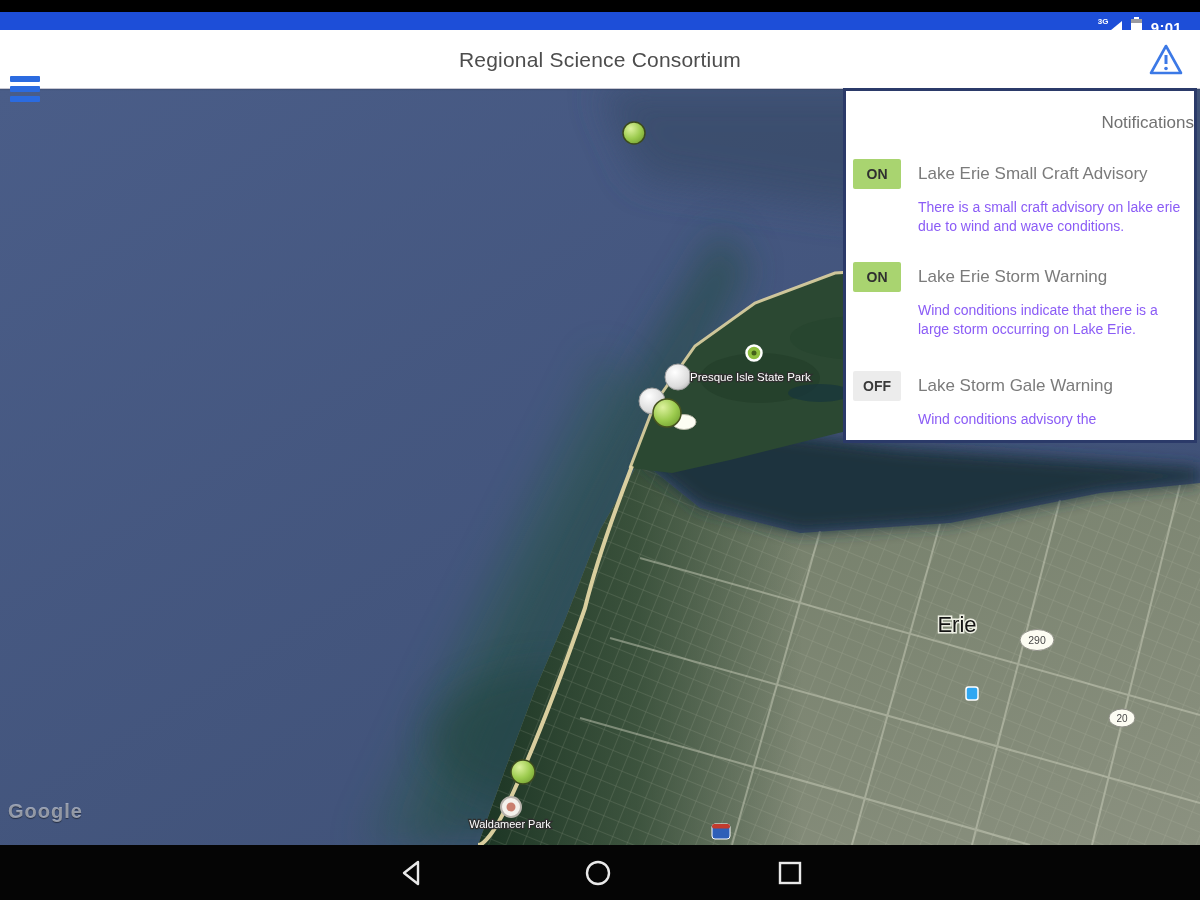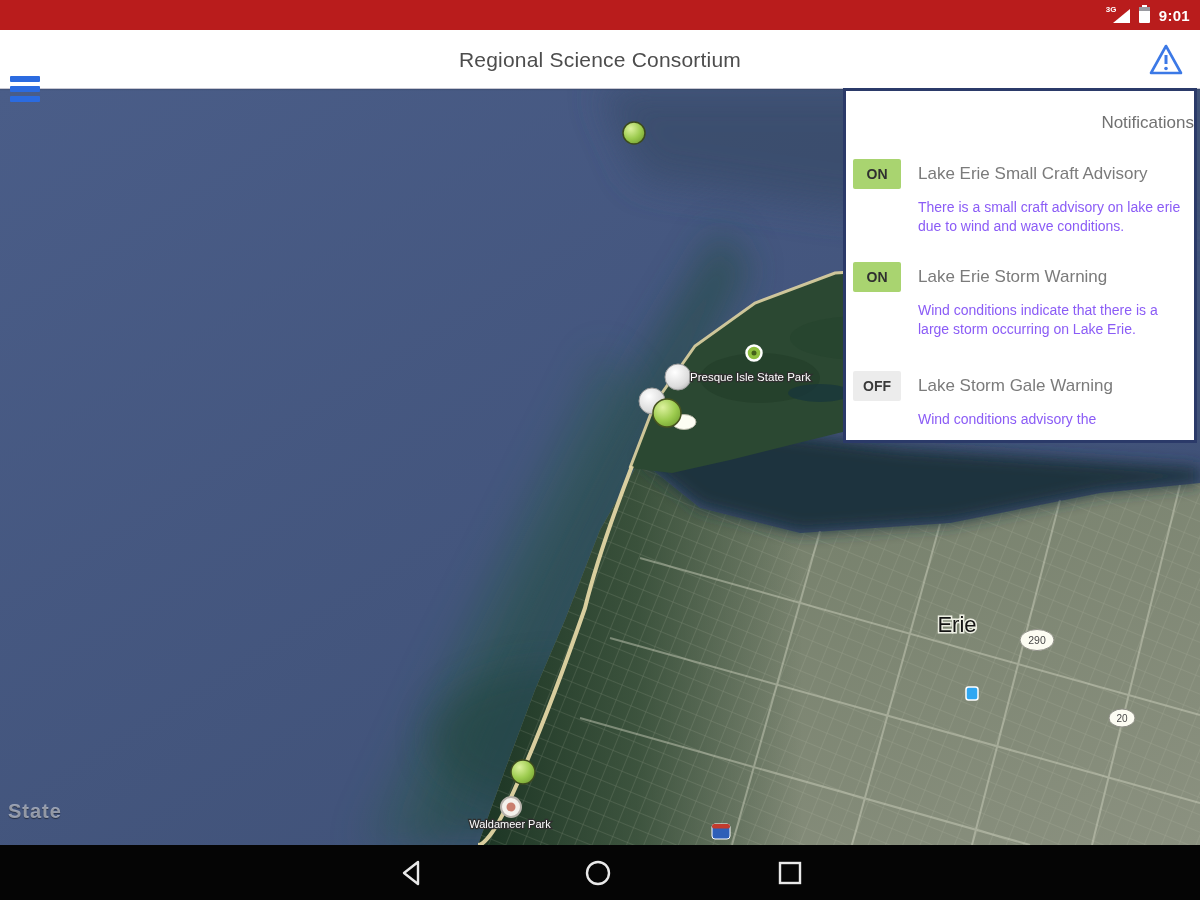--- a/index.html
+++ b/index.html
@@ -3,23 +3,23 @@
 <meta charset="utf-8">
 <style>
   html,body{margin:0;padding:0;}
   body{
     width:1200px;height:900px;position:relative;overflow:hidden;
     background:#000;font-family:"Liberation Sans",sans-serif;
     -webkit-font-smoothing:antialiased;
   }
   
   .status-bar{
-    position:absolute;left:0;top:0;width:1200px;height:30px;
-    background:#b91c1c;display:flex;align-items:center;justify-content:flex-end;
-    gap:9px;padding-right:10px;box-sizing:border-box;color:#fff;
+    position:absolute;left:0;top:12px;width:1200px;height:30px;
+    background:#1d4ed8;display:flex;align-items:center;justify-content:flex-end;
+    gap:9px;padding-right:18px;box-sizing:border-box;color:#fff;
   }
   .signal{position:relative;width:22px;height:16px;}
   .signal .net{position:absolute;left:-2px;top:-2px;font-size:8px;font-weight:bold;color:#fff;}
   .signal .tri{position:absolute;right:0;bottom:0;width:0;height:0;
     border-left:17px solid transparent;border-bottom:14px solid #fff;}
   .battery{position:relative;width:11px;height:16px;background:#fff;border-radius:1px;}
   .battery:before{content:"";position:absolute;top:-2px;left:3px;width:5px;height:2px;background:#fff;}
   .battery .lvl{position:absolute;top:0;left:0;right:0;height:4px;background:#9a9aa0;}
   .clock{font-size:15px;font-weight:bold;letter-spacing:.3px;}
   
@@ -198,21 +198,21 @@
     <circle cx="523" cy="684" r="12" fill="url(#gm)" stroke="#3c4a1e" stroke-width="1.5"></circle>
     <g>
       <circle cx="511" cy="719" r="10" fill="#f4f1ec" stroke="#b7b2ab" stroke-width="2"></circle>
       <circle cx="511" cy="719" r="4.5" fill="#c97f6f"></circle>
     </g>
 
     <text x="690" y="293" font-size="11.5" fill="#ffffff" stroke="#2f2f2f" stroke-width="2.5" paint-order="stroke" style="font-family:'Liberation Sans',sans-serif">Presque Isle State Park</text>
     <text x="510" y="740" text-anchor="middle" font-size="11" fill="#ffffff" stroke="#2f2f2f" stroke-width="2.5" paint-order="stroke" style="font-family:'Liberation Sans',sans-serif">Waldameer Park</text>
   </svg>
 
-  <div class="google-logo">State</div>
+  <div class="google-logo">Google</div>
 </div>
 
 <div class="panel">
   <div class="panel-title">Notifications</div>
 
   <div class="notif-row">
     <div class="toggle on">ON</div>
     <div class="notif-title">Lake Erie Small Craft Advisory</div>
   </div>
   <div class="notif-desc">There is a small craft advisory on lake erie due to wind and wave conditions.</div>

